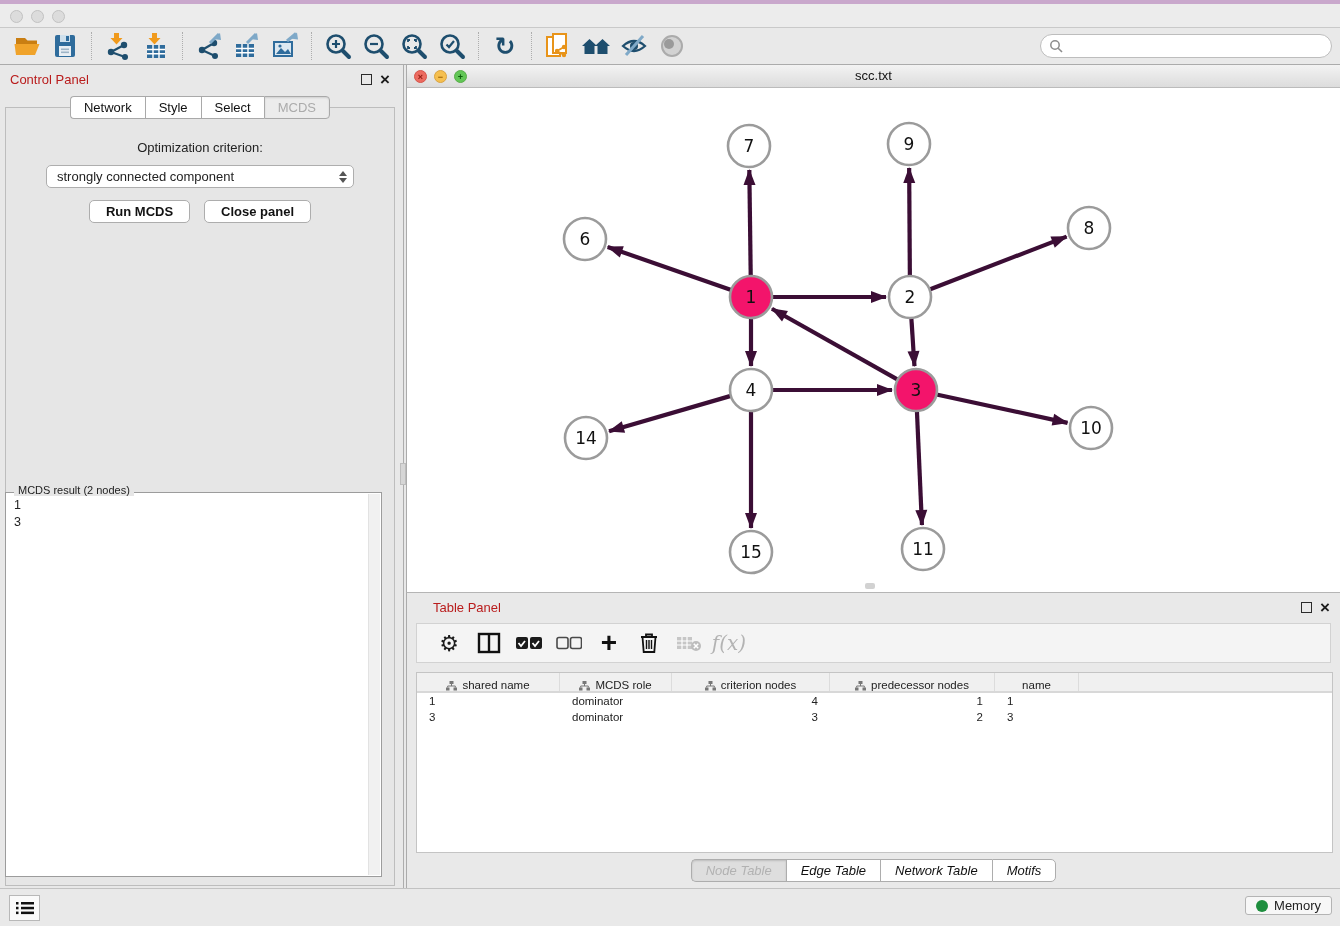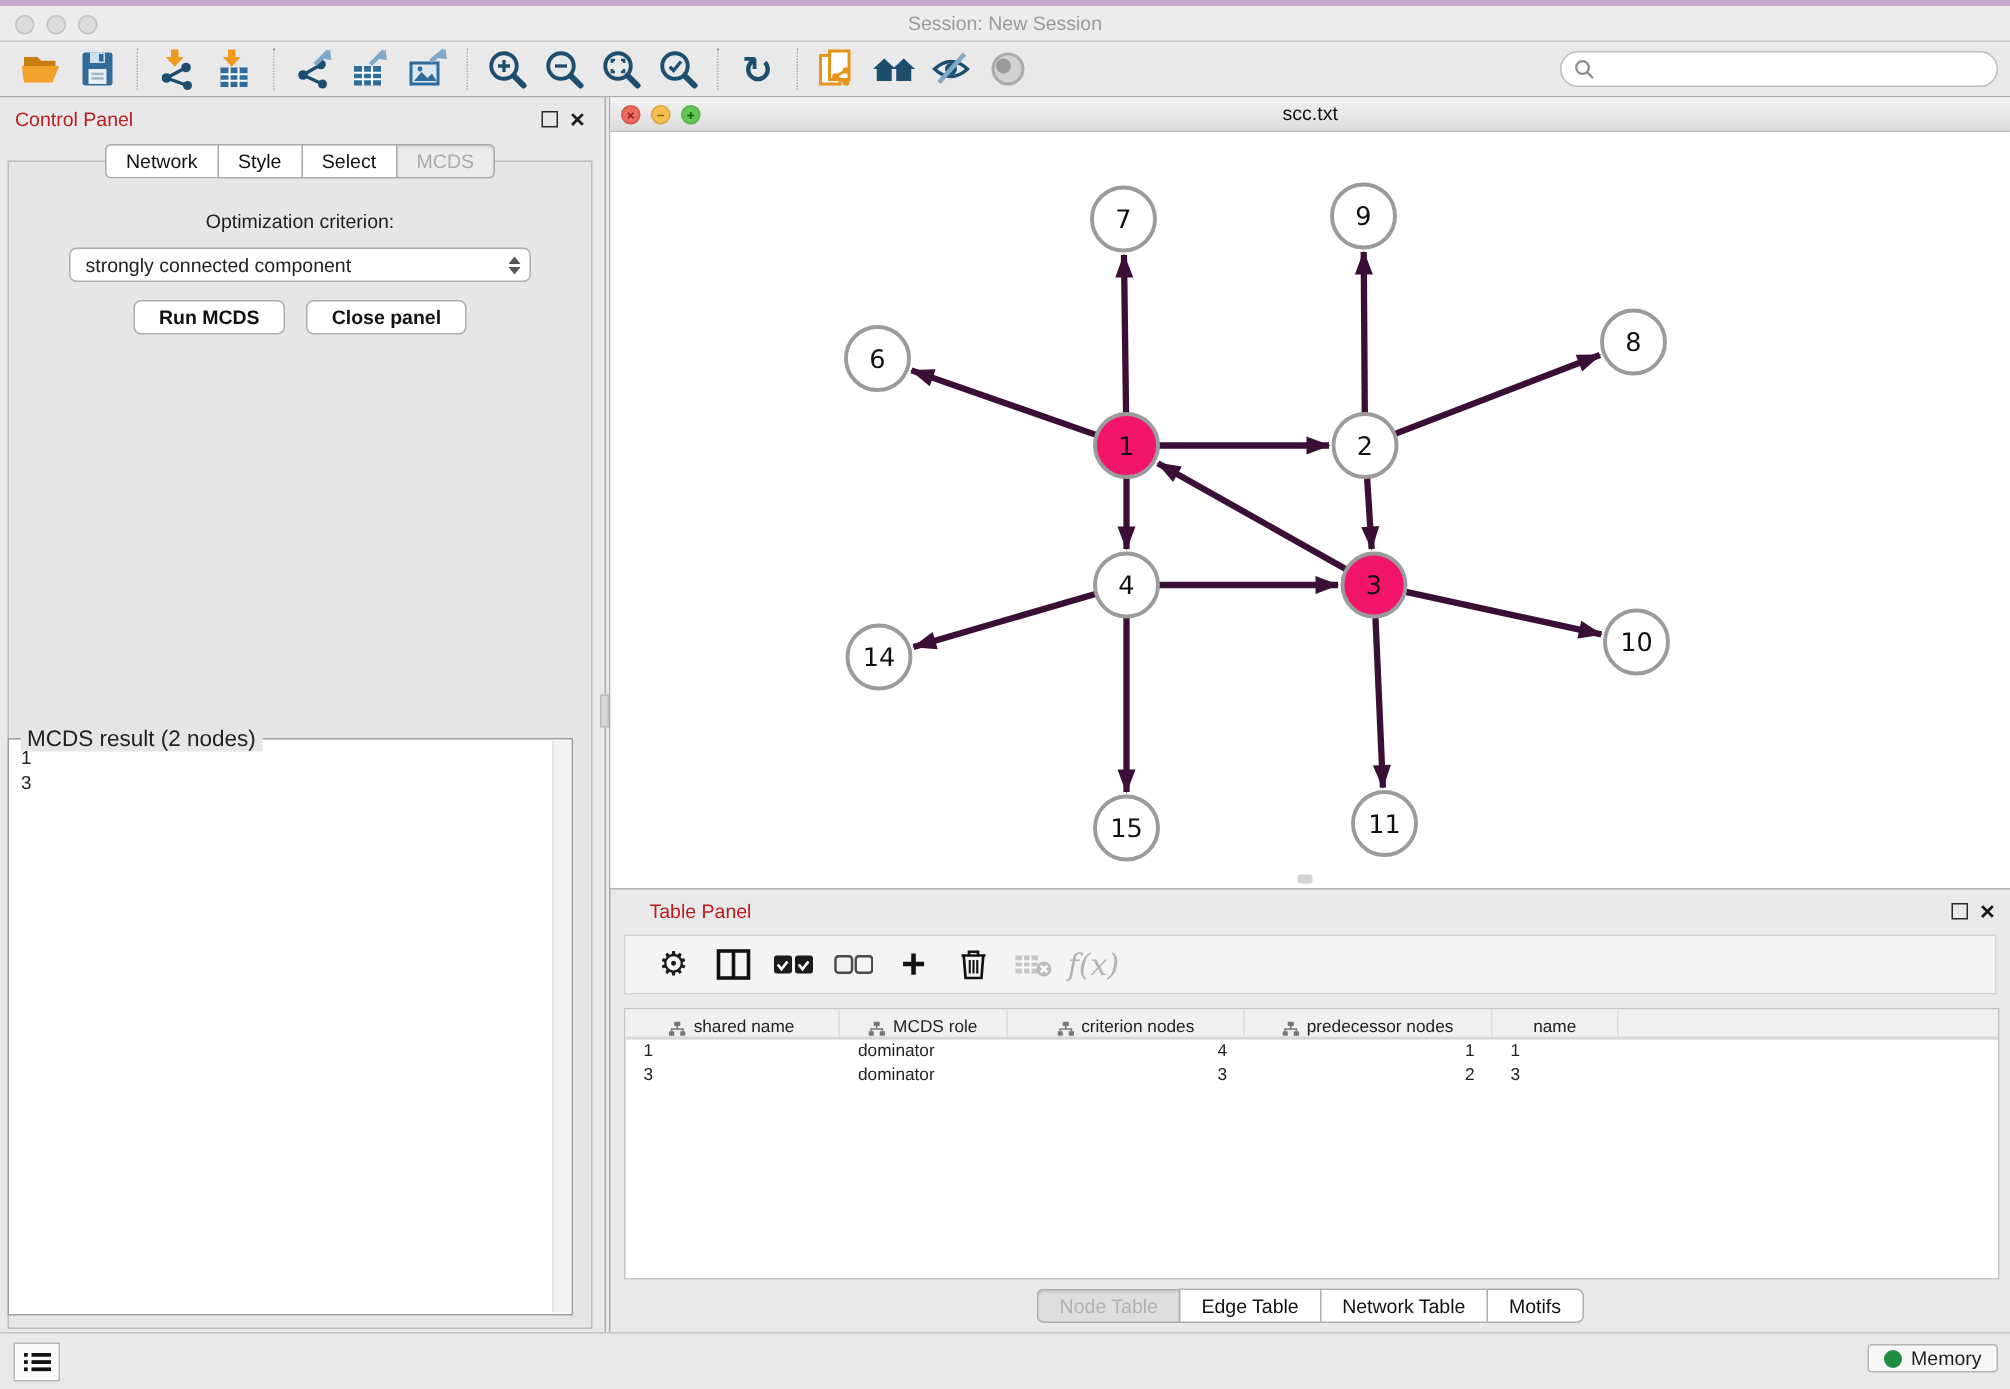--- a/index.html
+++ b/index.html
@@ -43,21 +43,21 @@
   #opt-select { margin:10px auto 0; width:308px; height:23px; background:#FFF; border:1px solid #AEAEAE;
     border-radius:5px; display:flex; align-items:center; padding:0 6px 0 10px; font-size:13px; }
   .chevrons { margin-left:auto; display:flex; flex-direction:column; gap:2px; }
   .chev-up { width:0; height:0; border-left:4px solid transparent; border-right:4px solid transparent; border-bottom:5px solid #555; }
   .chev-dn { width:0; height:0; border-left:4px solid transparent; border-right:4px solid transparent; border-top:5px solid #555; }
   #cp-buttons { display:flex; justify-content:center; gap:14px; margin-top:12px; }
   .aqua-btn { background:#FFF; border:1px solid #ADADAD; border-radius:5px; font-size:13px;
     padding:3px 16px; color:#111;font-weight:bold; }
   #mcds-result { position:absolute; left:5px; top:427px; width:377px; height:385px;
     border:1px solid #9C9C9C; background:#FFF; }
-  #mcds-legend { position:absolute; left:8px; top:-9px; background:#E6E6E6; padding:0 4px; font-size:15px; }
+  #mcds-legend { position:absolute; left:8px; top:-9px; background:#E6E6E6; padding:0 4px; font-size:11px; }
   #mcds-lines { position:absolute; left:2px; top:4px; right:14px; bottom:2px; font-size:12.5px; line-height:17px; padding-left:6px; }
   #mcds-scroll { position:absolute; right:1px; top:1px; width:12px; bottom:1px; background:#F1F1F1; border-left:1px solid #E2E2E2; }
 
   
   #splitter { position:absolute; left:400px; top:65px; width:6px; height:823px; background:#E8E8E8; }
   #splitter .line { position:absolute; left:3px; top:0; bottom:0; width:1px; background:#ADADAD; }
   #splitter .grip { position:absolute; left:0; top:398px; width:6px; height:22px; background:#D6D6D6; border:1px solid #BDBDBD; }
 
   
   #network-window { position:absolute; left:406px; top:65px; width:934px; height:527px;
@@ -84,21 +84,21 @@
   .fx-glyph { font-size:20px; font-style:italic; color:#B3B3B3; font-family:"DejaVu Serif",serif; }
   #tp-table { position:absolute; left:9px; top:79px; width:917px; height:181px; background:#FFF;
     border:1px solid #C4C4C4; overflow:hidden; }
   #tp-header { display:flex; height:20px; background:#F0F0F0; border-bottom:2px solid #D8D8D8; }
   .th-cell { display:flex; align-items:flex-end; justify-content:center; gap:5px; font-size:11.5px;
     border-right:1px solid #DCDCDC; background:#F0F0F0; }
   .tr-row { display:flex; height:16px; }
   .td-cell { font-size:11.5px; line-height:16px; white-space:nowrap; overflow:hidden; }
   .al { text-align:left; padding-left:12px; }
   .ar { text-align:right; padding-right:12px; }
-  #tp-tabs { position:absolute; left:0; width:100%; top:266px; display:flex; justify-content:center; }
+  #tp-tabs { position:absolute; left:0; width:100%; top:266px; display:flex; justify-content:center;font-style:italic; }
   .bt-tab { border:1px solid #ADADAD; border-right-width:0; background:#FFF; font-size:13px; padding:3px 14px; color:#111; }
   .bt-tab:first-child { border-radius:5px 0 0 5px; }
   .bt-tab:last-child { border-radius:0 5px 5px 0; border-right-width:1px; }
   .bt-tab.active { background:#DEDEDE; color:#B2B2B2; box-shadow:inset 0 1px 2px rgba(0,0,0,.15); }
 
   
   #status-bar { position:absolute; left:0; top:888px; width:1340px; height:38px; background:#E9E9E9;
     border-top:1px solid #C2C2C2; }
   #list-btn { position:absolute; left:9px; top:6px; width:31px; height:26px; background:#FAFAFA;
     border:1px solid #B8B8B8; display:flex; align-items:center; justify-content:center; }
@@ -108,21 +108,20 @@
 </style>
 </head>
 <body>
 
 <div id="titlebar">
   <div class="traffic">
     <span class="tl"></span>
     <span class="tl"></span>
     <span class="tl"></span>
   </div>
-  <div class="title">Session: New Session</div>
 </div>
 
 <div id="toolbar">
   <div class="tbtn">
     <svg width="28" height="28" viewBox="0 0 28 28">
       <path d="M3 6 h9 l2.5 2.5 H24 v4 H3 z" fill="#C97E12"></path>
       <path d="M1.5 12 h25 l-4.5 11 H3 z" fill="#F0A32A"></path>
     </svg>
   </div>
   <div class="tbtn">

